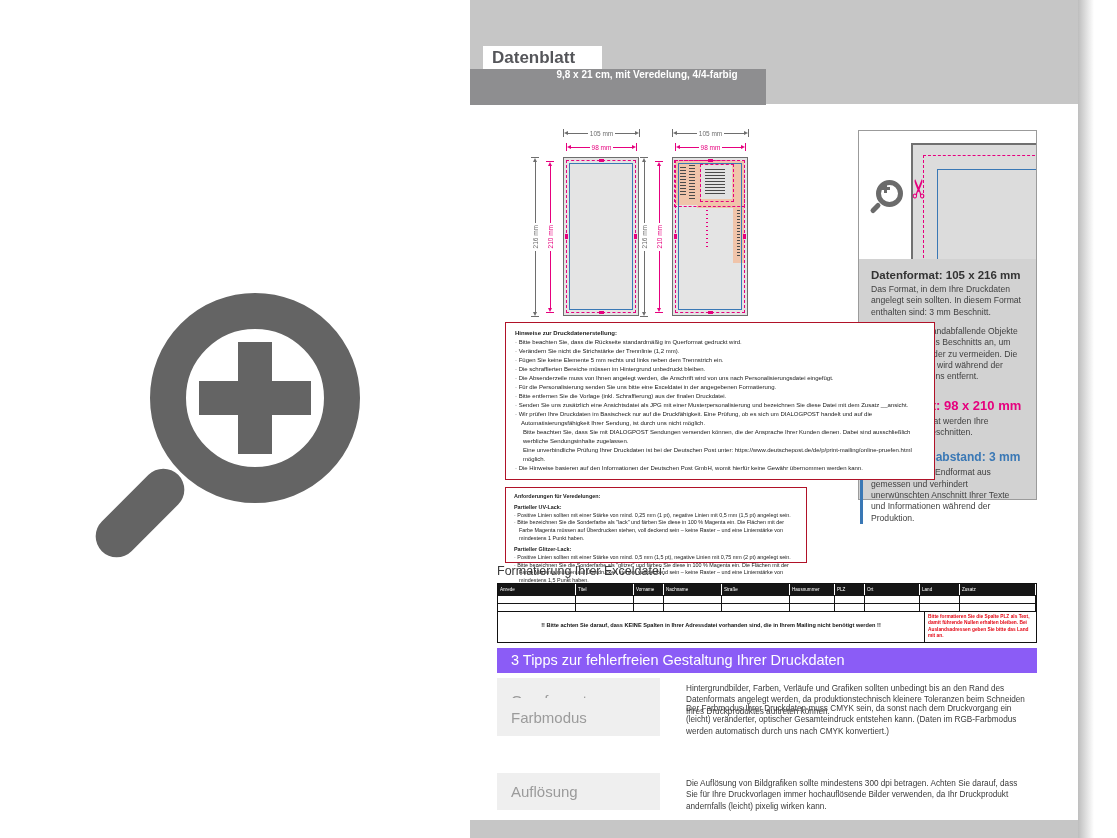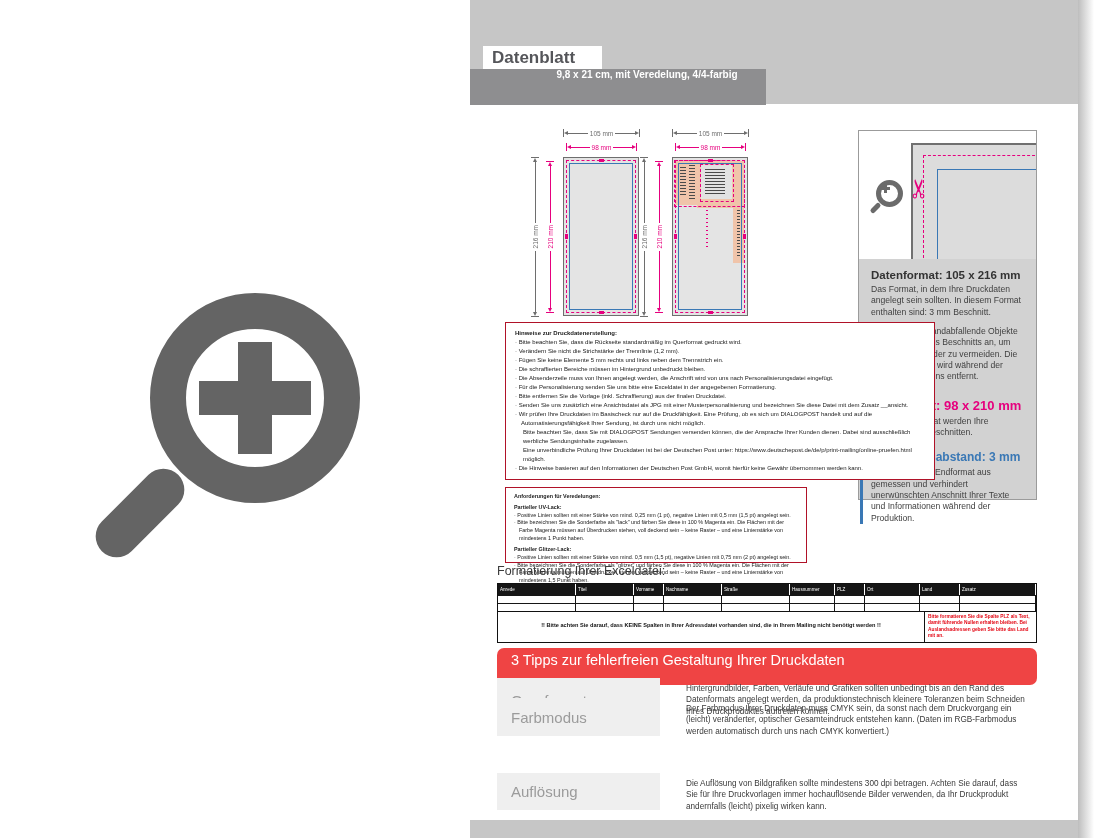--- a/index.html
+++ b/index.html
@@ -84,21 +84,21 @@
   .xlabel{position:absolute;left:27px;top:564px;font-size:12.5px;color:#3a3a3a;}
   .xtable{position:absolute;left:27px;top:583px;width:540px;border:1.2px solid #111111;box-sizing:border-box;}
   .xgrid{display:grid;grid-template-columns:78px 58px 30px 58px 68px 45px 30px 55px 40px 1fr;}
   .xhead i{background:#161616;color:#ffffff;font-size:4.6px;line-height:11px;height:11px;overflow:hidden;white-space:nowrap;padding-left:2px;font-style:normal;border-right:1px solid #ffffff;}
   .xrow i{background:#ffffff;height:7px;border-right:1px solid #161616;border-top:1px solid #161616;}
   .xfoot{display:grid;grid-template-columns:1fr 112px;border-top:1.2px solid #111111;}
   .xnote{font-size:5.6px;font-weight:bold;text-align:center;padding:10px 20px;color:#111111;}
   .xred{font-size:4.8px;line-height:1.35;color:#e30613;font-weight:bold;border-left:1.2px solid #111111;padding:2px 3px;}
 
   
-  .tipbar{position:absolute;left:27px;top:648px;width:540px;height:37px;background:#ef4444;color:#ffffff;font-size:14.5px;line-height:25px;padding-left:14px;box-sizing:border-box;border-radius:7px;}
+  .tipbar{position:absolute;left:27px;top:648px;width:540px;height:25px;background:#8b5cf6;color:#ffffff;font-size:14.5px;line-height:25px;padding-left:14px;box-sizing:border-box;}
   .tiprow{position:absolute;left:27px;width:540px;display:flex;}
   .tiprow .lbl{width:163px;background:#efefef;color:#9b9b9b;font-size:15px;display:flex;align-items:center;padding-left:14px;box-sizing:border-box;}
   .tiprow .txt{flex:1;color:#3a3a3a;font-size:8.2px;line-height:1.4;padding:5px 8px 0 26px;}
 </style>
 </head>
 <body>
 <div id="canvas">
 
   <div class="bigmag">
     <div class="handle"></div>

